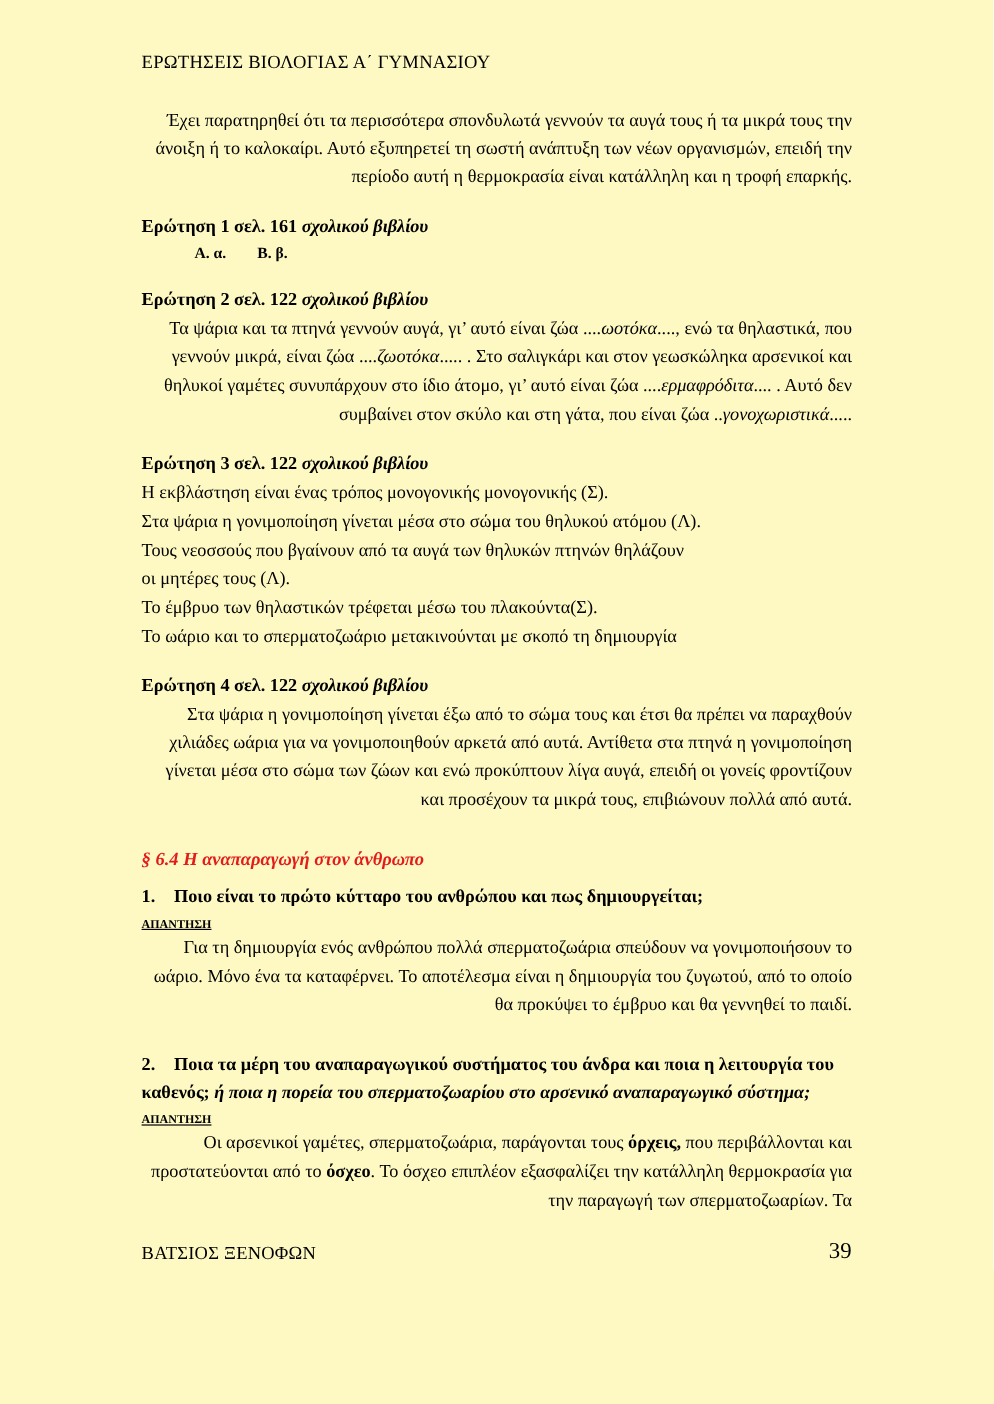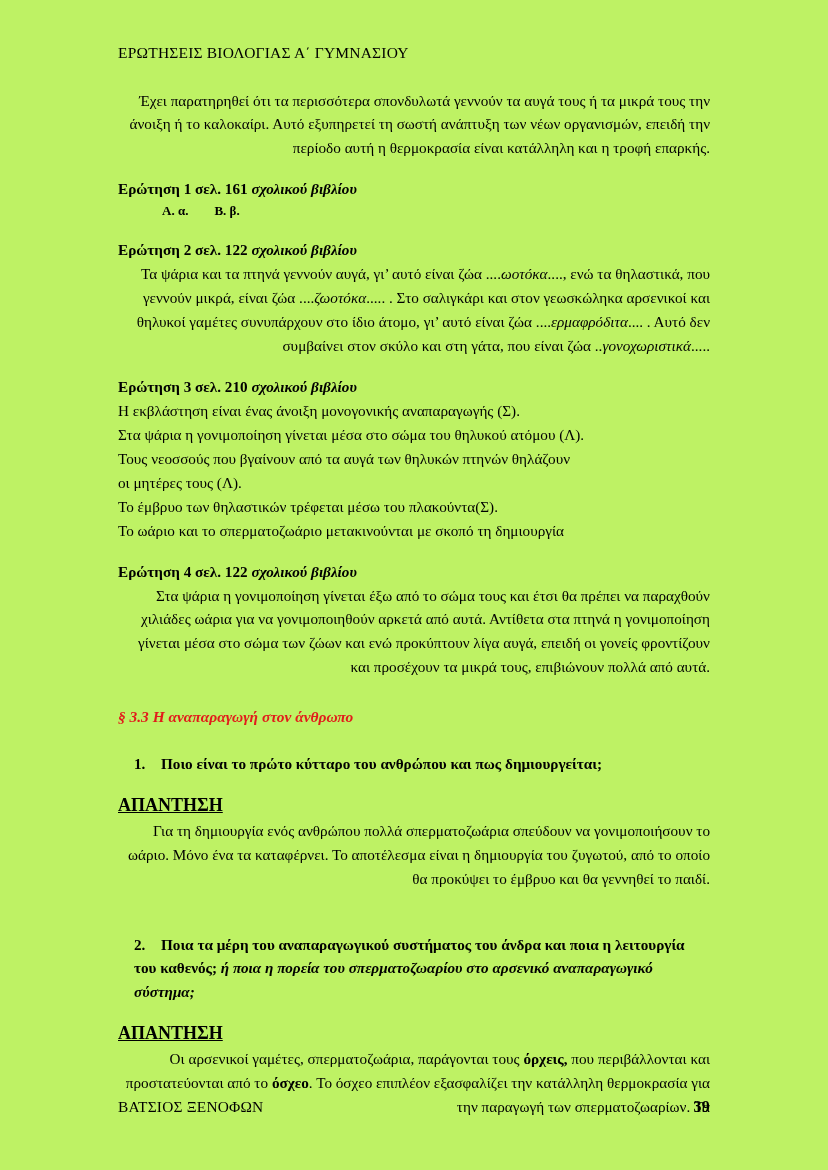--- a/index.html
+++ b/index.html
@@ -8,21 +8,21 @@
     background: #ffffff;
   }
   body {
     font-family: "Liberation Serif", "DejaVu Serif", serif;
     color: #000000;
   }
   .page {
     position: relative;
     width: 828px;
     height: 1170px;
-    background: #bef264;
+    background: #fef9c3;
     overflow: hidden;
     box-sizing: border-box;
   }
   .content {
     position: absolute;
     left: 118px;
     top: 0;
     width: 592px;
   }
 
@@ -79,47 +79,47 @@
     font-style: italic;
     font-size: 15.4px;
     line-height: 1.5;
     margin: 0;
   }
 
   .numbered {
     font-weight: bold;
     font-size: 15.2px;
     line-height: 1.57;
-    margin: 16px;
+    margin: 0;
   }
   .numbered .num { display: inline-block; min-width: 27px; }
   .numbered .bi { font-style: italic; }
 
   .answer-label {
     font-weight: bold;
-    font-size: 18px;
+    font-size: 10px;
     line-height: 1.5;
     text-decoration: underline;
     margin: 0;
     display: inline-block;
   }
 
   
   .doc-footer {
     position: absolute;
     left: 118px;
     right: 118px;
-    top: 1098px;
+    top: 1032px;
     display: flex;
     justify-content: space-between;
     align-items: flex-end;
     font-size: 15.4px;
     letter-spacing: 0.2px;
   }
-  .doc-footer .pageno { font-weight: bold; font-size: 16px; }
+  .doc-footer .pageno { font-weight: normal; font-size: 19px; }
 </style>
 </head>
 <body>
 
 <div class="page">
 
   <div class="content">
 
     <div class="doc-header">ΕΡΩΤΗΣΕΙΣ ΒΙΟΛΟΓΙΑΣ Α΄ ΓΥΜΝΑΣΙΟΥ</div>
 
@@ -132,38 +132,38 @@
     <p class="qhead"><span>Ερώτηση 1 σελ. 161 </span><span class="it">σχολικού βιβλίου</span></p>
     <p class="choices">Α. α.        Β. β.</p>
 
     <div class="spacer-md"></div>
 
     <p class="qhead"><span>Ερώτηση 2 σελ. 122 </span><span class="it">σχολικού βιβλίου</span></p>
     <p class="para"><span>Τα ψάρια και τα πτηνά γεννούν αυγά, γι’ αυτό είναι ζώα ....</span><span class="it">ωοτόκα</span><span>...., ενώ τα θηλαστικά, που γεννούν μικρά, είναι ζώα ....</span><span class="it">ζωοτόκα</span><span>..... . Στο σαλιγκάρι και στον γεωσκώληκα αρσενικοί και θηλυκοί γαμέτες συνυπάρχουν στο ίδιο άτομο, γι’ αυτό είναι ζώα ....</span><span class="it">ερμαφρόδιτα</span><span>.... . Αυτό δεν συμβαίνει στον σκύλο και στη γάτα, που είναι ζώα ..</span><span class="it">γονοχωριστικά</span><span>.....</span></p>
 
     <div class="spacer-md"></div>
 
-    <p class="qhead"><span>Ερώτηση 3 σελ. 210 </span><span class="it">σχολικού βιβλίου</span></p>
+    <p class="qhead"><span>Ερώτηση 3 σελ. 122 </span><span class="it">σχολικού βιβλίου</span></p>
     <div class="lines">
-      <div>Η εκβλάστηση είναι ένας άνοιξη μονογονικής αναπαραγωγής (Σ).</div>
+      <div>Η εκβλάστηση είναι ένας τρόπος μονογονικής μονογονικής (Σ).</div>
       <div>Στα ψάρια η γονιμοποίηση γίνεται μέσα στο σώμα του θηλυκού ατόμου (Λ).</div>
       <div>Τους νεοσσούς που βγαίνουν από τα αυγά των θηλυκών πτηνών θηλάζουν</div>
       <div>οι μητέρες τους (Λ).</div>
       <div>Το έμβρυο των θηλαστικών τρέφεται μέσω του πλακούντα(Σ).</div>
       <div>Το ωάριο και το σπερματοζωάριο μετακινούνται με σκοπό τη δημιουργία</div>
     </div>
 
     <div class="spacer-md"></div>
 
     <p class="qhead"><span>Ερώτηση 4 σελ. 122 </span><span class="it">σχολικού βιβλίου</span></p>
     <p class="para">Στα ψάρια η γονιμοποίηση γίνεται έξω από το σώμα τους και έτσι θα πρέπει να παραχθούν χιλιάδες ωάρια για να γονιμοποιηθούν αρκετά από αυτά. Αντίθετα στα πτηνά η γονιμοποίηση γίνεται μέσα στο σώμα των ζώων και ενώ προκύπτουν λίγα αυγά, επειδή οι γονείς φροντίζουν και προσέχουν τα μικρά τους, επιβιώνουν πολλά από αυτά.</p>
 
     <div class="spacer-lg"></div>
 
-    <p class="section-red">§ 3.3 Η αναπαραγωγή στον άνθρωπο</p>
+    <p class="section-red">§ 6.4 Η αναπαραγωγή στον άνθρωπο</p>
 
     <div class="spacer-sm"></div>
 
     <p class="numbered"><span class="num">1.</span><span>Ποιο είναι το πρώτο κύτταρο του ανθρώπου και πως δημιουργείται;</span></p>
     <p style="margin:0"><span class="answer-label">ΑΠΑΝΤΗΣΗ</span></p>
     <p class="para">Για τη δημιουργία ενός ανθρώπου πολλά σπερματοζωάρια σπεύδουν να γονιμοποιήσουν το ωάριο. Μόνο ένα τα καταφέρνει. Το αποτέλεσμα είναι η δημιουργία του ζυγωτού, από το οποίο θα προκύψει το έμβρυο και θα γεννηθεί το παιδί.</p>
 
     <div class="spacer-lg"></div>
 
     <p class="numbered"><span class="num">2.</span><span>Ποια τα μέρη του αναπαραγωγικού συστήματος του άνδρα και ποια η λειτουργία του καθενός; </span><span class="bi">ή ποια η πορεία του σπερματοζωαρίου στο αρσενικό αναπαραγωγικό σύστημα;</span></p>

